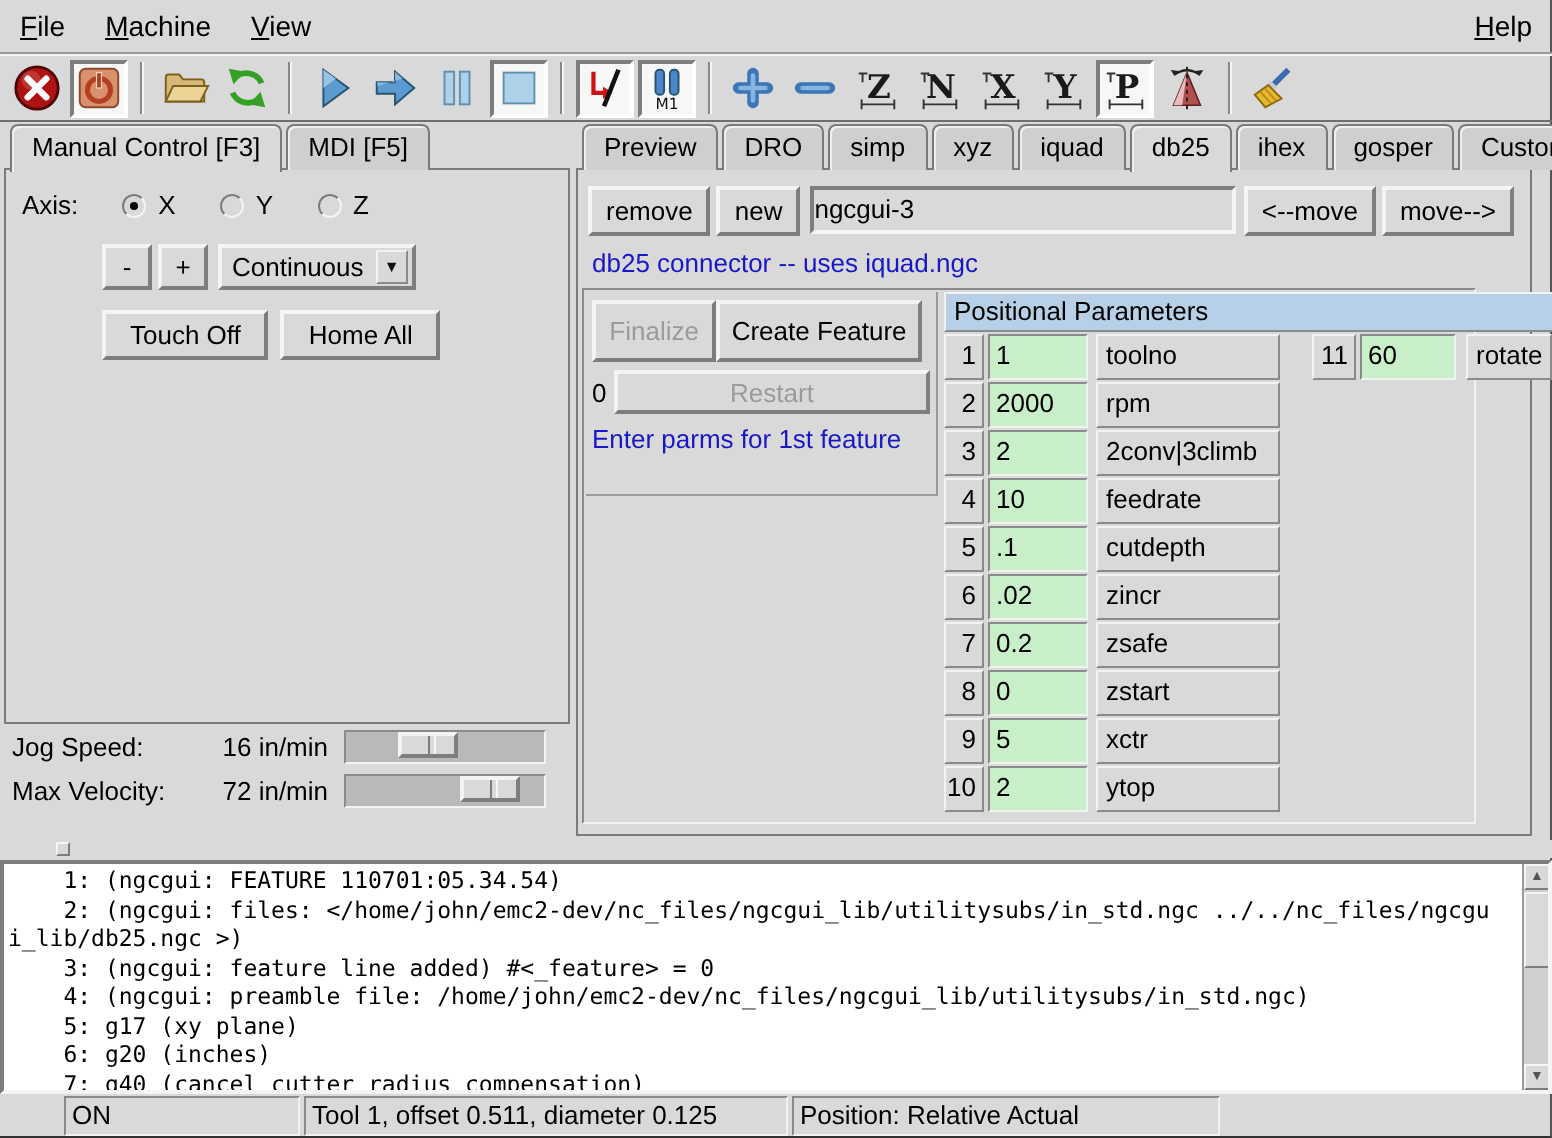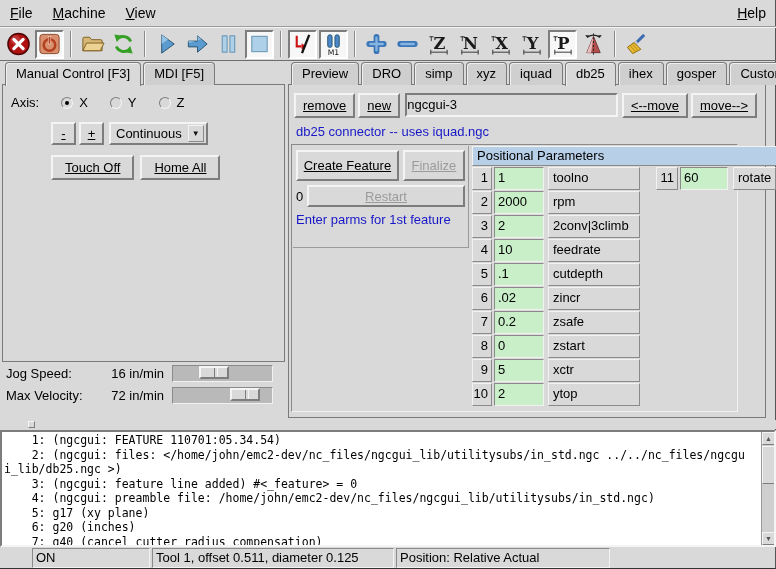--- a/index.html
+++ b/index.html
@@ -16,21 +16,21 @@
 
   
   #toolbar { position:absolute; left:0; top:28px; width:776px; height:33px; display:flex; align-items:center;
              padding-left:3px; border-bottom:1px solid #6e6e6e; }
   .tb-btn { width:29px; height:29px; margin:0 1px; display:flex; align-items:center; justify-content:center; background:transparent; border:2px solid transparent; }
   .tb-btn.pressed { background:#f7f7f7; border-color:#7d7d7d #ffffff #ffffff #7d7d7d; }
   .tb-sep { width:2px; height:26px; margin:0 5px; border-left:1px solid #8a8a8a; border-right:1px solid #f6f6f6; }
   .tb-btn svg { display:block; }
 
   
-  .btn { background:#d9d9d9; border:2px solid; border-color:#f4f4f4 #7d7d7d #7d7d7d #f4f4f4; display:flex; align-items:center; justify-content:center; cursor:default;text-decoration:underline; }
+  .btn { background:#d9d9d9; border:2px solid; border-color:#f4f4f4 #7d7d7d #7d7d7d #f4f4f4; display:flex; align-items:center; justify-content:center; cursor:default; }
   .btn.disabled { color:#9b9b9b; }
   .sunken2 { border:2px solid; border-color:#7d7d7d #f4f4f4 #f4f4f4 #7d7d7d; }
   .raised1 { border:1px solid; border-color:#f2f2f2 #8a8a8a #8a8a8a #f2f2f2; }
   .sunken1 { border:1px solid; border-color:#8a8a8a #f2f2f2 #f2f2f2 #8a8a8a; }
 
   
   .notebook { position:absolute; }
   .tabrow { position:absolute; left:3px; top:0; height:23px; display:flex; z-index:2; }
   .tab { padding:3px 10px 2px; margin-right:2px; background:#cfcfcf; border:1px solid #7a7a7a; border-bottom:none;
          border-radius:4px 4px 0 0; height:23px; white-space:nowrap;
@@ -324,22 +324,22 @@
         <div class="btn">remove</div>
         <div class="btn">new</div>
         <div id="tabname-entry" class="sunken2">ngcgui-3</div>
         <div class="btn">&lt;--move</div>
         <div class="btn" style="margin-right:0">move--&gt;</div>
       </div>
       <div id="ngc-subtitle" class="blue-text">db25 connector -- uses iquad.ngc</div>
       <div id="ngc-main" class="sunken1">
         <div id="feature-col">
           <div id="feature-btns">
+            <div id="finalize-btn" class="btn disabled">Finalize</div>
             <div id="create-btn" class="btn">Create Feature</div>
-            <div id="finalize-btn" class="btn disabled">Finalize</div>
           </div>
           <div id="restart-row">
             <span id="restart-count">0</span>
             <div id="restart-btn" class="btn disabled">Restart</div>
           </div>
           <div id="feature-status" class="blue-text">Enter parms for 1st feature</div>
         </div>
         <div id="param-col">
           <div id="param-header">Positional Parameters</div>
           <div id="param-rows">

